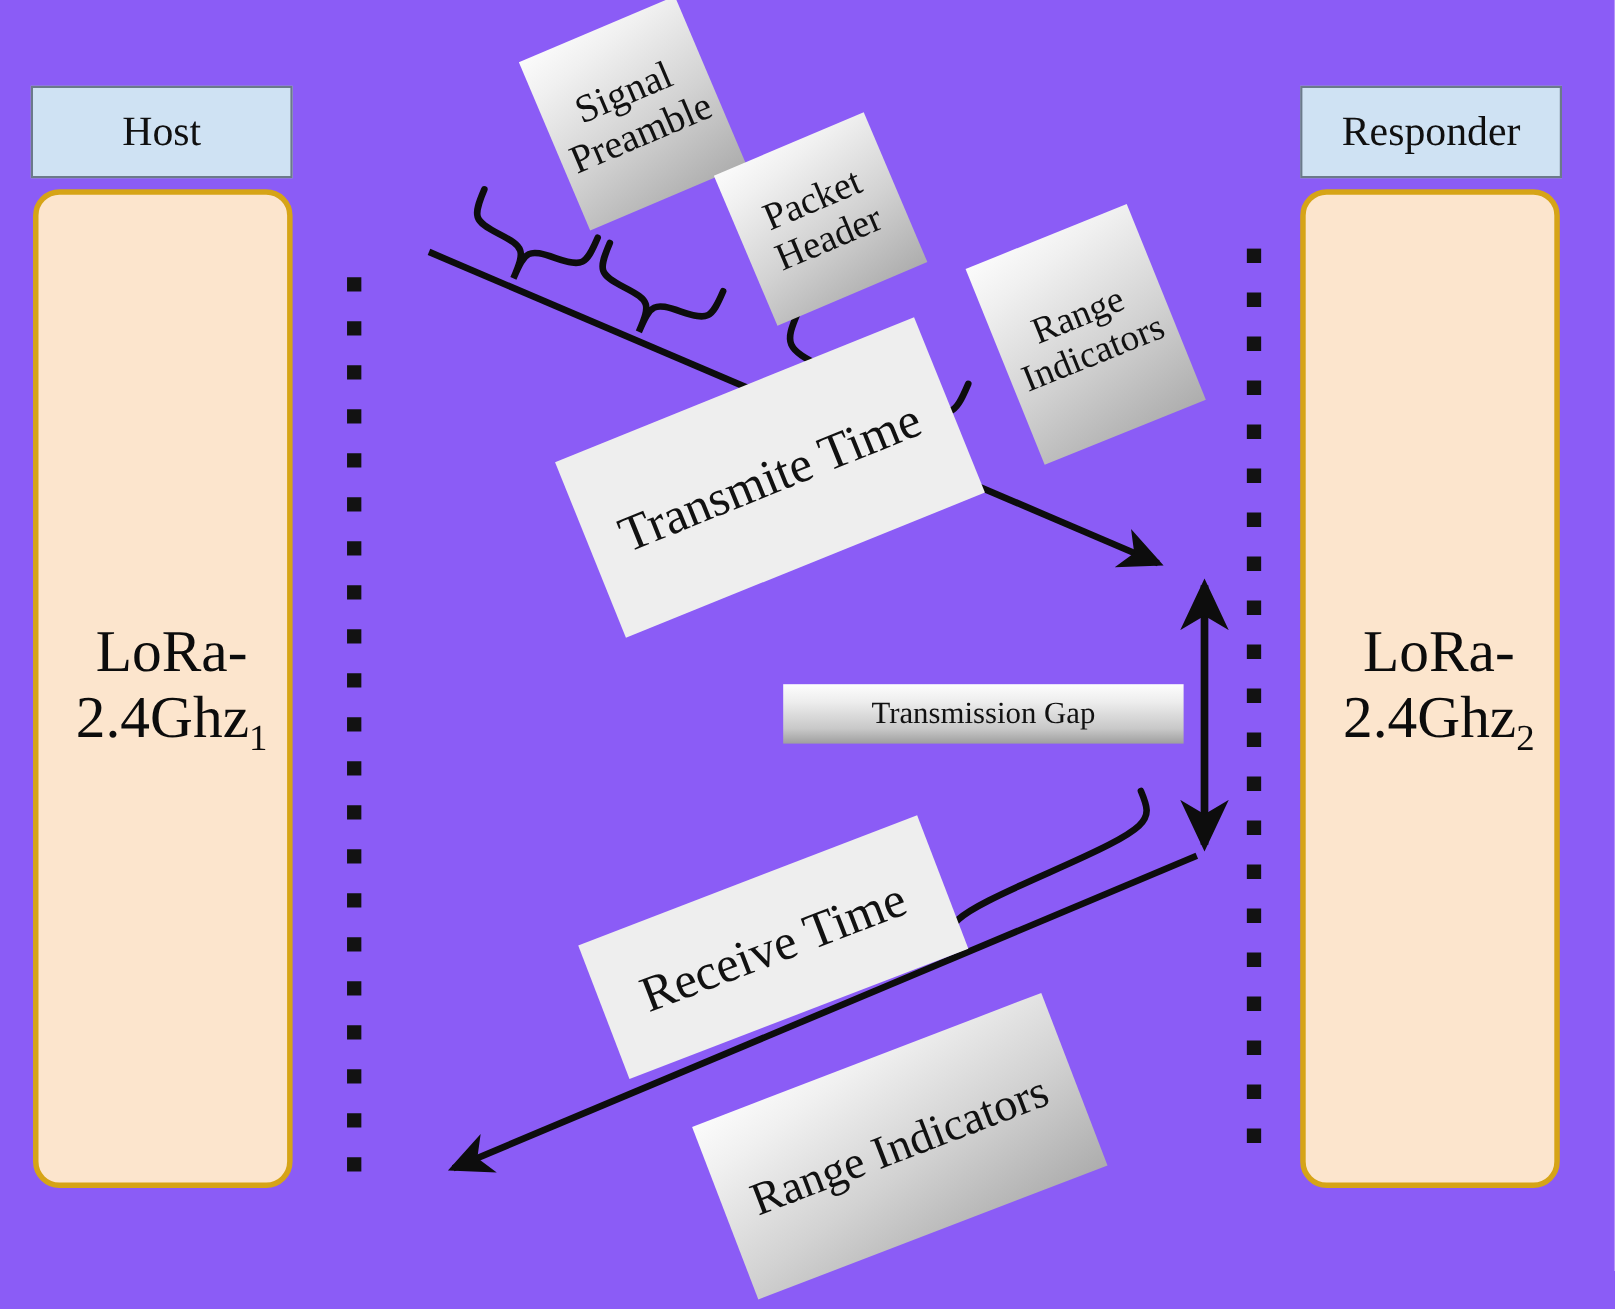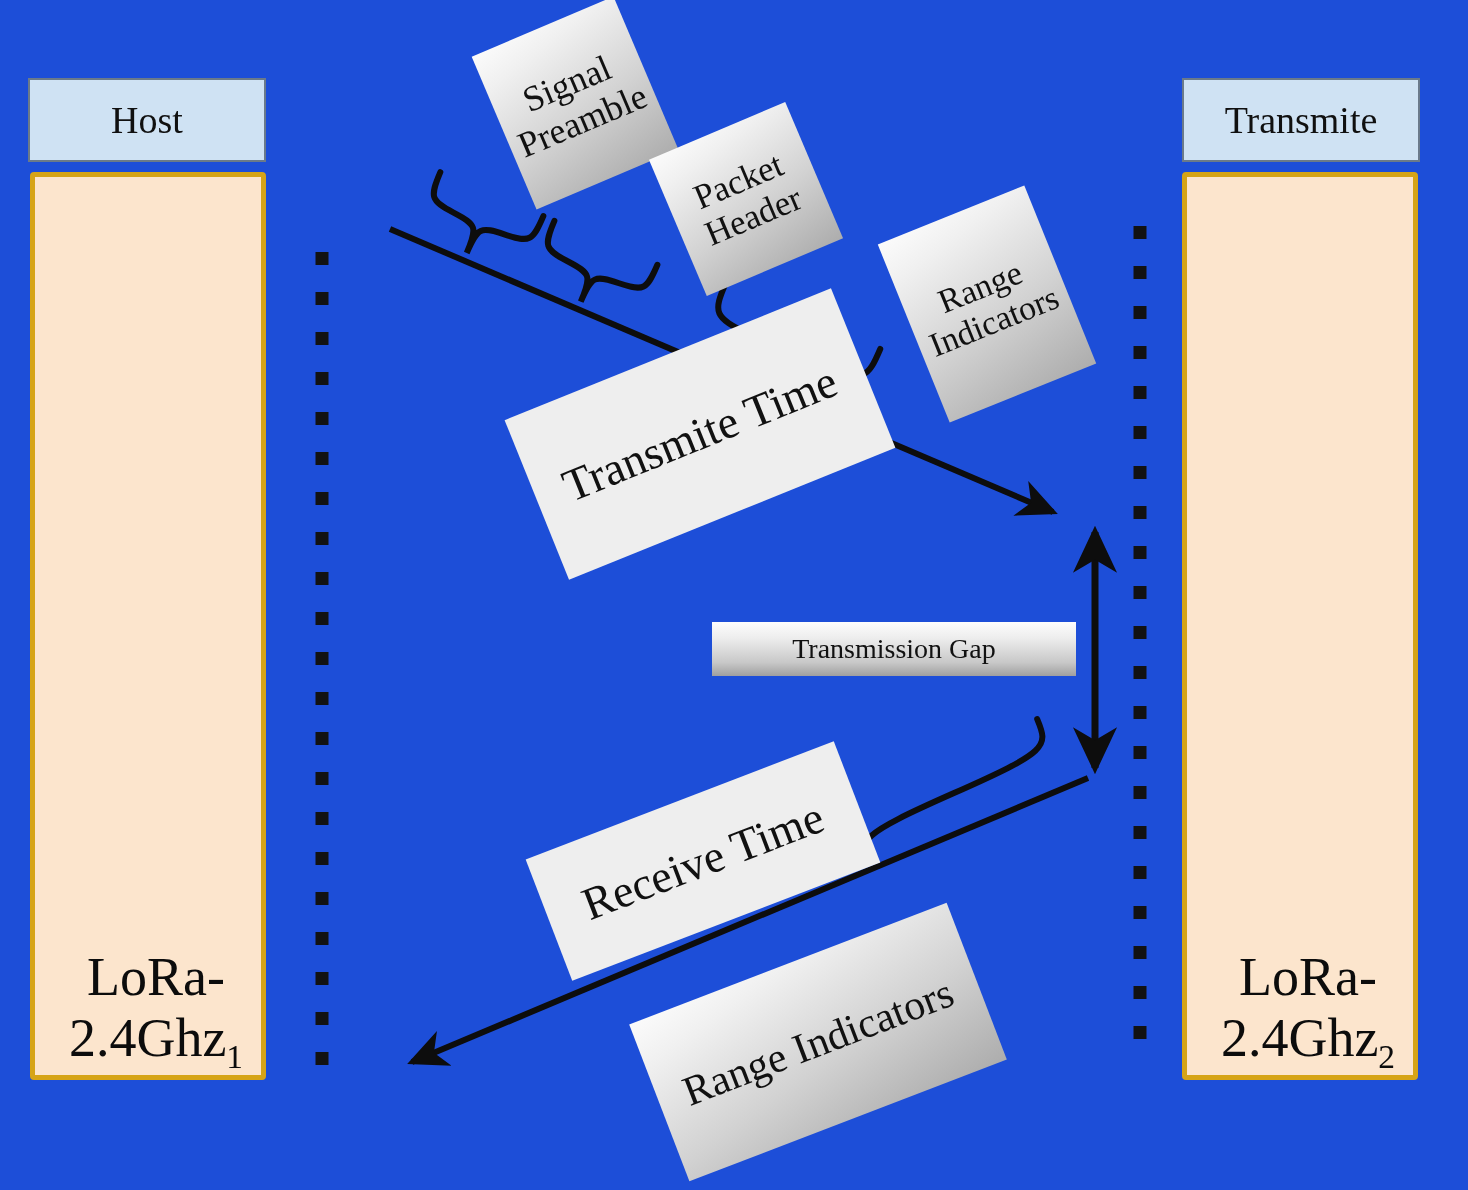--- a/index.html
+++ b/index.html
@@ -8,21 +8,21 @@
     padding: 0;
     background: #ffffff;
   }
   body {
     font-family: "Liberation Serif", "DejaVu Serif", serif;
   }
   #stage {
     position: relative;
     width: 1468px;
     height: 1190px;
-    background: #1d4ed8;
+    background: #8b5cf6;
     overflow: hidden;
   }
   #vec {
     position: absolute;
     left: 0;
     top: 0;
     width: 1468px;
     height: 1190px;
   }
 
@@ -41,23 +41,23 @@
   }
   #role-header-host  { left: 28px;   top: 78px; width: 238px; height: 84px; }
   #role-header-resp  { left: 1182px; top: 78px; width: 238px; height: 84px; }
 
   
   .node-box {
     position: absolute;
     box-sizing: border-box;
     background: #fce5cd;
     border: 5px solid #d6a417;
-    border-radius: 4px;
+    border-radius: 24px;
     display: flex;
-    align-items: flex-end;
+    align-items: center;
     justify-content: center;
     text-align: center;
     font-size: 54px;
     color: #0c0c0c;
     line-height: 1.12;
     padding-left: 16px;
   }
   #node-box-host { left: 30px;   top: 172px; width: 236px; height: 908px; }
   #node-box-resp { left: 1182px; top: 172px; width: 236px; height: 908px; }
   .node-label sub { font-size: 0.62em; }
@@ -180,21 +180,21 @@
   </div>
 
   <div class="node-box" id="node-box-host">
     <div class="node-label">
       <span>LoRa-</span><br>
       <span>2.4Ghz</span><sub>1</sub>
     </div>
   </div>
 
   <div class="role-header" id="role-header-resp">
-    <span>Transmite</span>
+    <span>Responder</span>
   </div>
 
   <div class="node-box" id="node-box-resp">
     <div class="node-label">
       <span>LoRa-</span><br>
       <span>2.4Ghz</span><sub>2</sub>
     </div>
   </div>
 
   <div class="chip chip-grad" id="chip-signal-preamble">Signal

